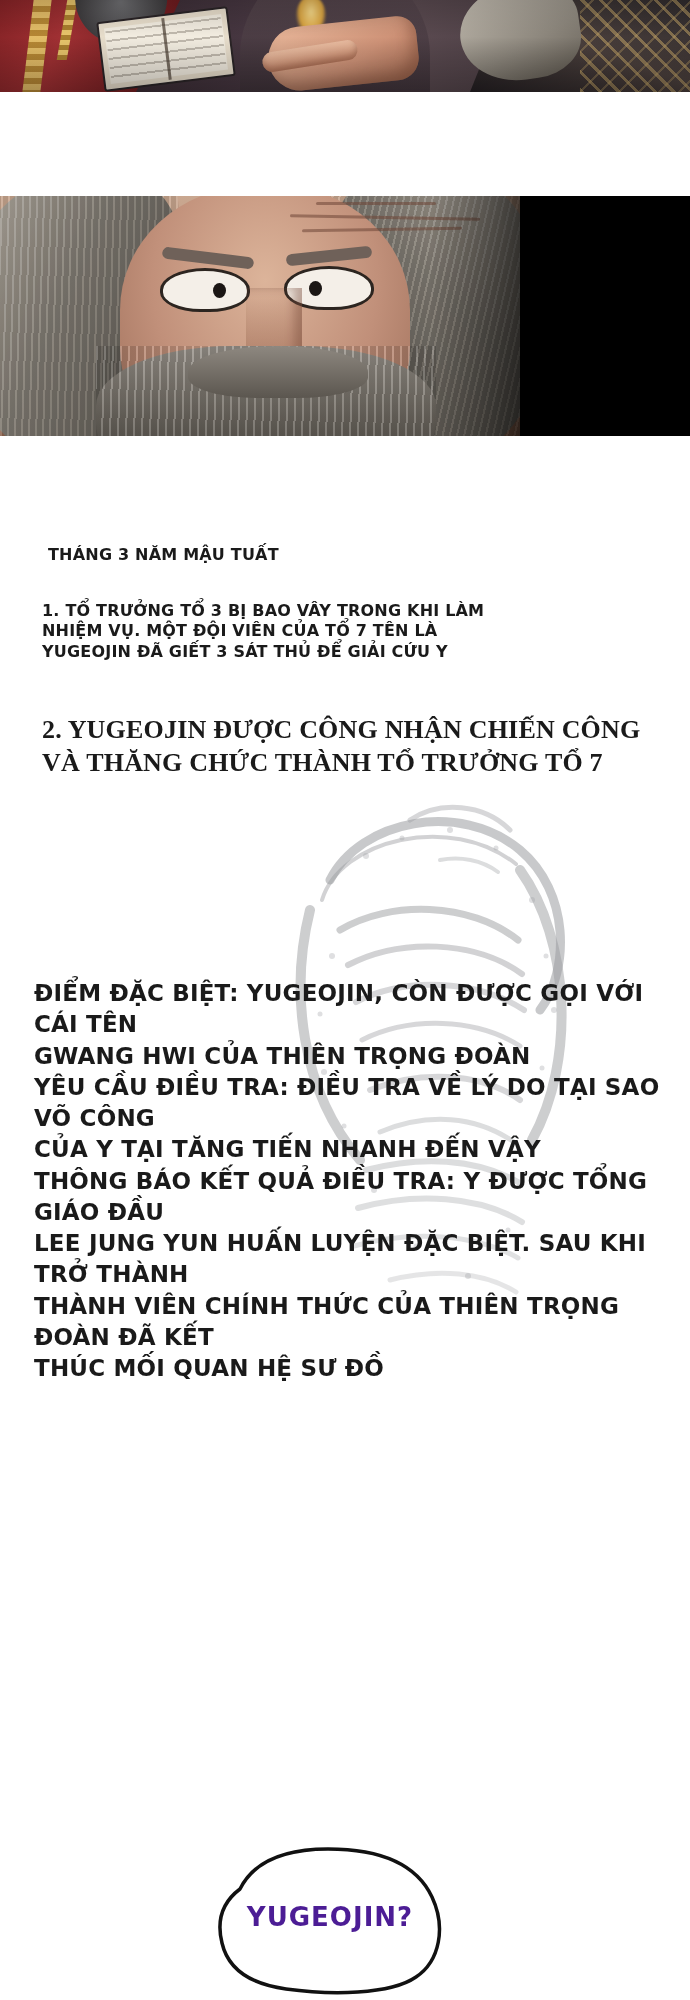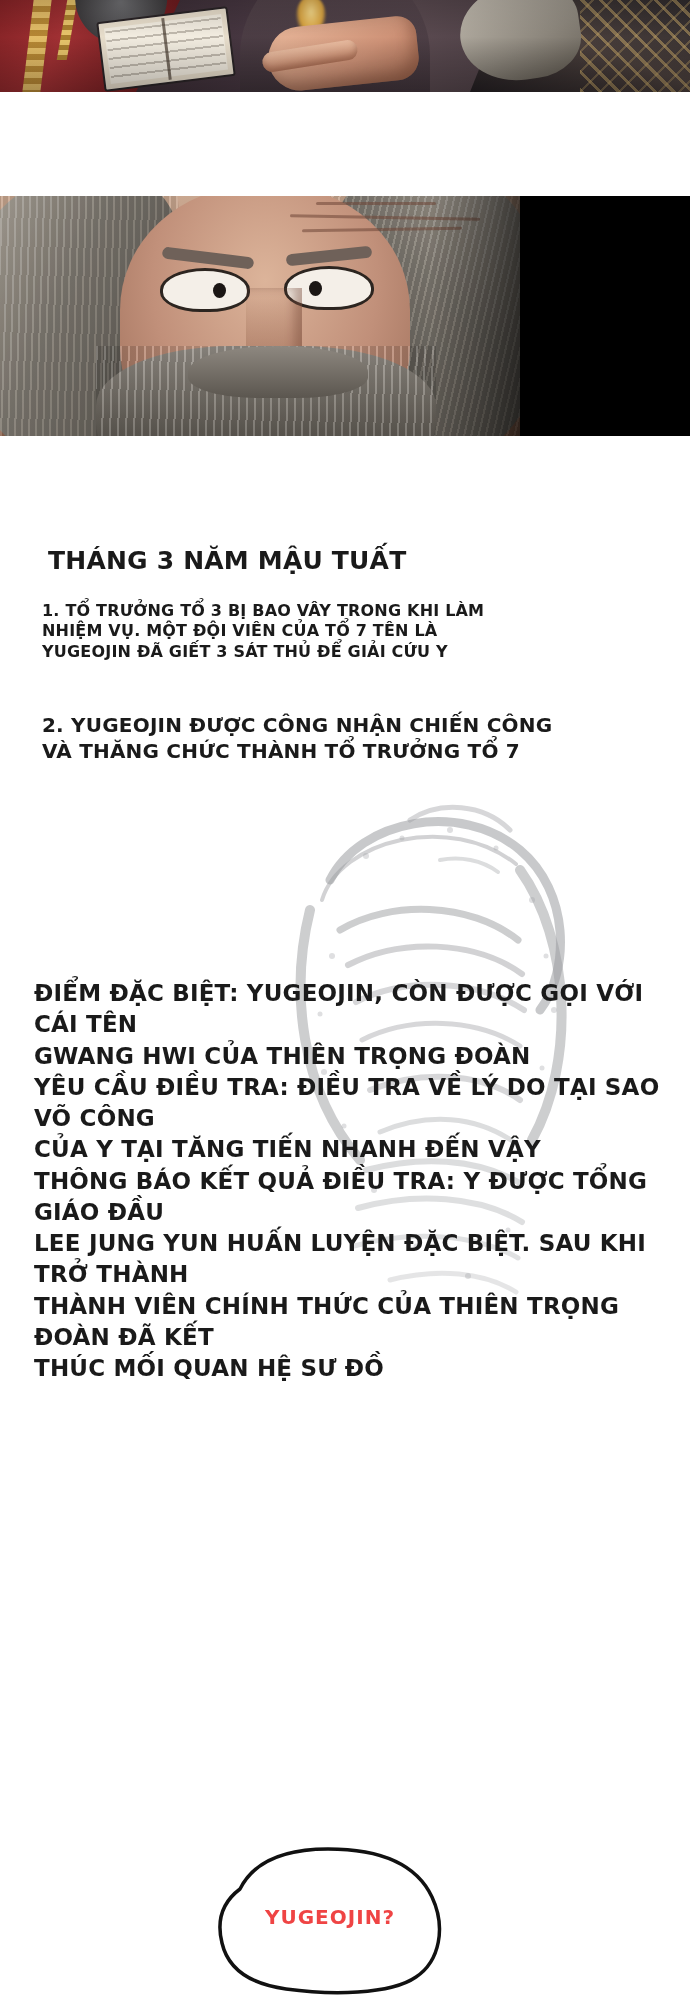--- a/index.html
+++ b/index.html
@@ -257,23 +257,23 @@
   }
   .rep-text {
     position: absolute;
     color: #1a1a1a;
     font-family: "DejaVu Sans", sans-serif;
     font-weight: 700;
     letter-spacing: .2px;
     line-height: 1.28;
     white-space: pre-line;
   }
-  .rep-date  { left: 48px; top: 75px;  font-size: 25px; }
+  .rep-date  { left: 48px; top: 75px;  font-size: 16px; }
   .rep-item1 { left: 42px; top: 131px; font-size: 16px; }
-  .rep-item2 { left: 42px; top: 243px; font-size: 20px; }
+  .rep-item2 { left: 42px; top: 243px; font-size: 26px; font-family: Liberation Serif, serif; }
   .rep-notes { left: 34px; top: 508px; font-size: 23px; line-height: 1.36; }
 
   
   .bubble-wrap {
     position: absolute;
     left: 0; top: 1740px;
     width: 690px; height: 260px;
     background: #ffffff;
   }
   .bubble {
@@ -283,22 +283,22 @@
   }
   .bubble-text {
     position: absolute;
     left: 0; top: 0;
     width: 240px; height: 150px;
     display: flex;
     align-items: center;
     justify-content: center;
     font-family: "DejaVu Sans", sans-serif;
     font-weight: 700;
-    font-size: 20px;
-    color: #ef4444;
+    font-size: 26px;
+    color: #4c1d95;
     letter-spacing: 1px;
     padding-bottom: 6px;
     box-sizing: border-box;
   }
 </style>
 </head>
 <body>
 
 <div class="page">
 

